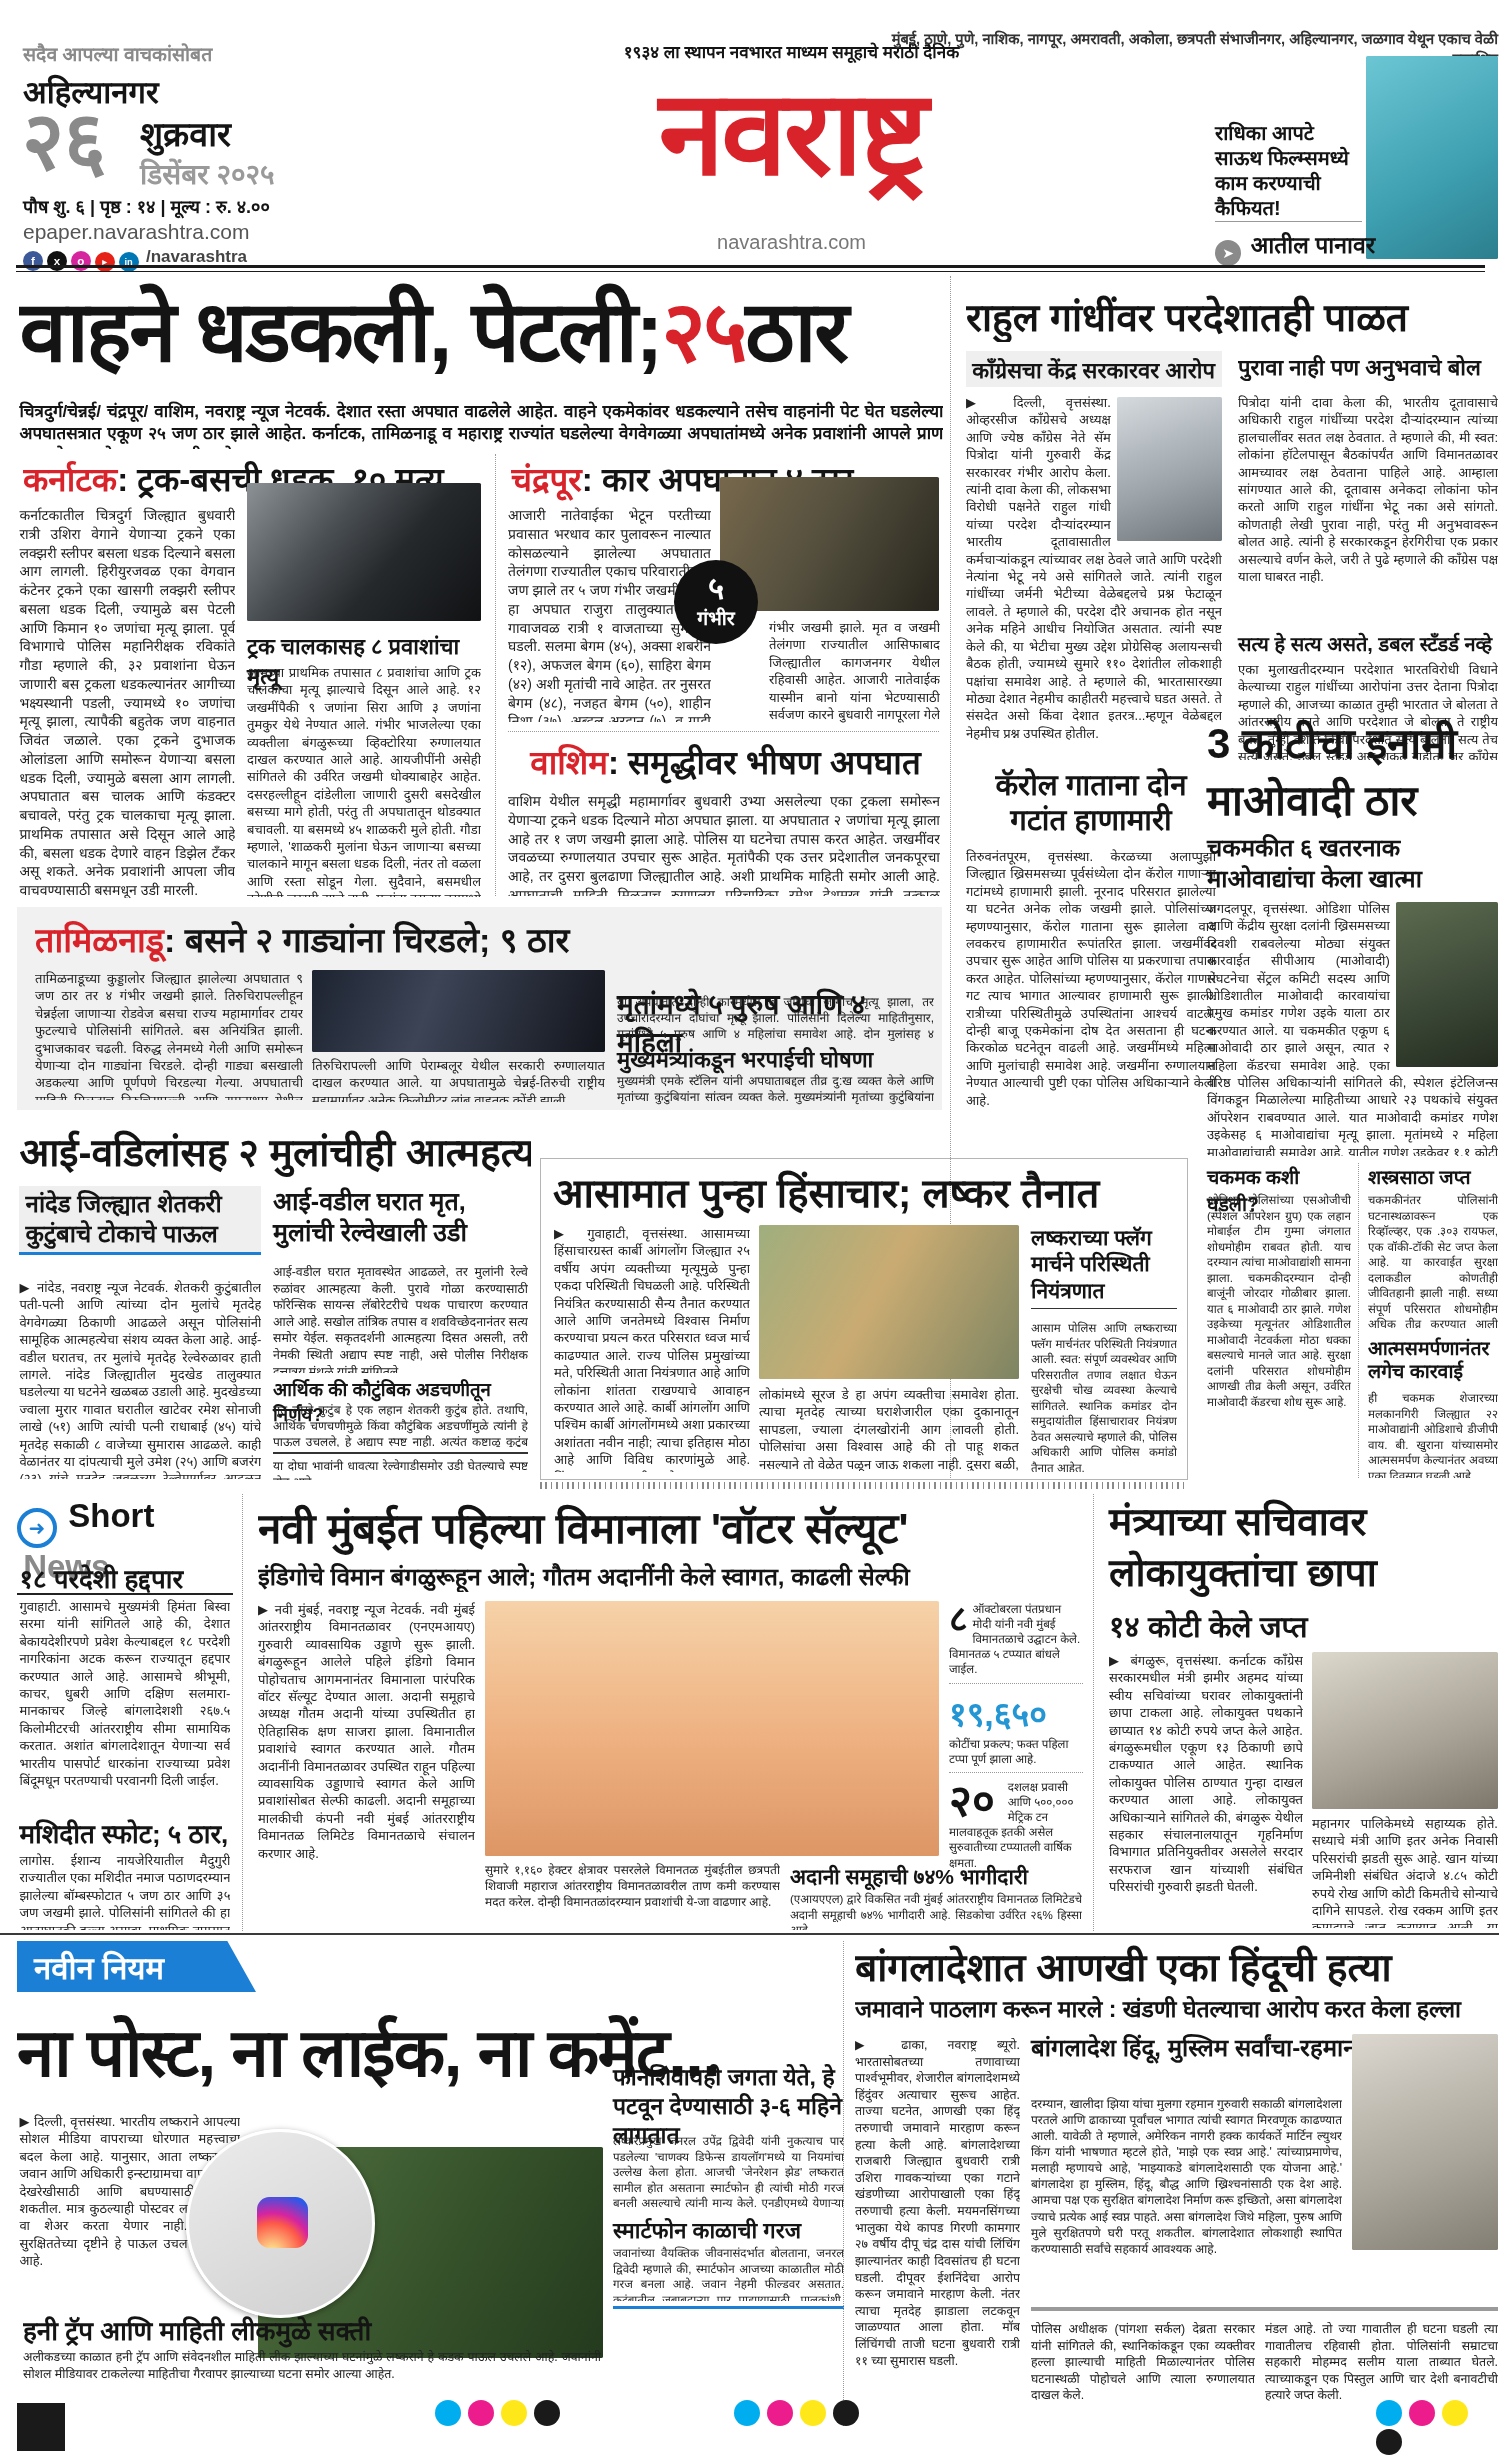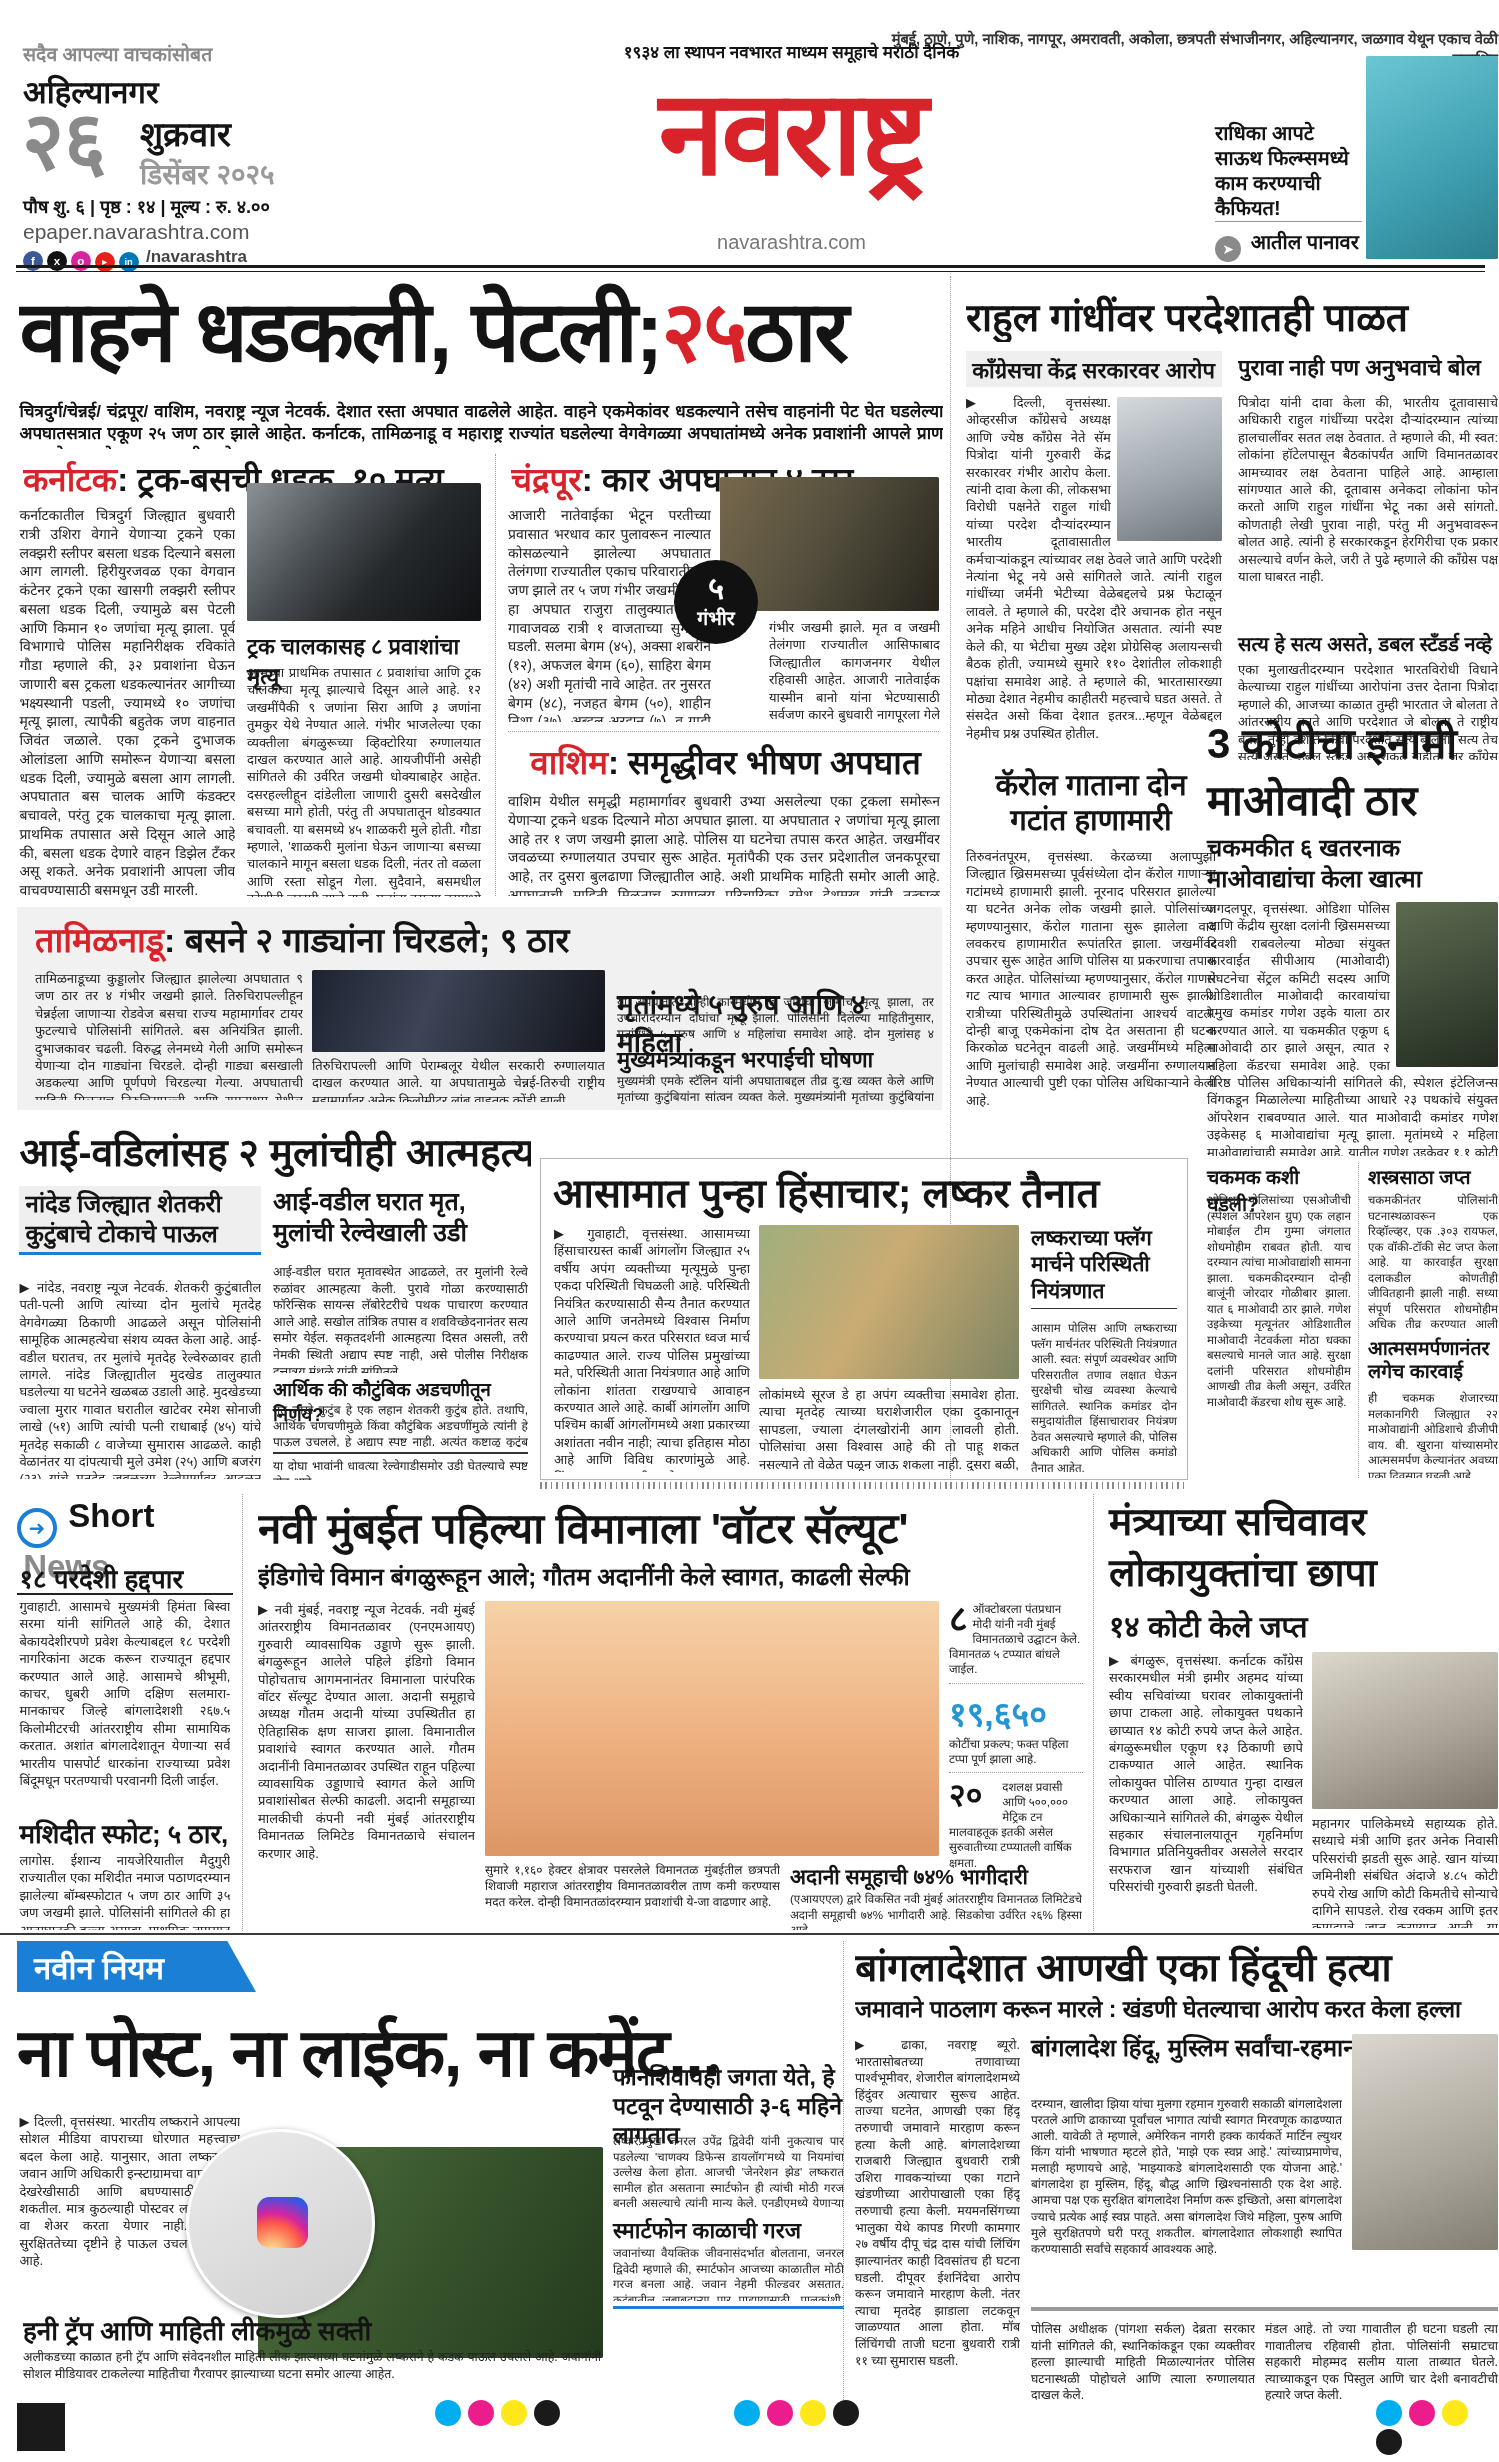--- a/index.html
+++ b/index.html
@@ -58,21 +58,21 @@
   <div class="abs" style="left:512px;top:231px;width:559px;text-align:center;font-size:20px;color:#777;">navarashtra.com</div>
 
   <div class="abs" style="left:889px;top:28px;width:609px;font-size:14.7px;font-weight:600;text-align:right;color:#333;">मुंबई, ठाणे, पुणे, नाशिक, नागपूर, अमरावती, अकोला, छत्रपती संभाजीनगर, अहिल्यानगर, जळगाव येथून एकाच वेळी प्रकाशित</div>
 
   <div class="abs" style="left:1215px;top:56px;width:283px;height:203px;">
     <div class="abs photo ph-radhika" style="right:0;top:0;width:132px;height:203px;"></div>
     <div class="abs hd" style="left:0;top:65px;width:147px;font-size:20px;line-height:1.25;">राधिका आपटे साऊथ फिल्म्समध्ये काम करण्याची कैफियत!</div>
     <div class="abs" style="left:0;top:165px;width:147px;border-top:1.6px solid #999;"></div>
     <div class="abs" style="left:0;top:172px;">
       <span style="display:inline-flex;width:26px;height:26px;border-radius:50%;background:#8a8a8a;color:#fff;align-items:center;justify-content:center;font-size:14px;">➤</span>
-      <span class="hd" style="font-size:20px;vertical-align:4.7px;margin-left:6.2px;">आतील पानावर</span>
+      <span class="hd" style="font-size:23px;vertical-align:4.7px;margin-left:6.2px;">आतील पानावर</span>
     </div>
   </div>
 
   <div class="abs rule-double" style="left:15.5px;top:265px;width:1469px;"></div>
 
   <div class="abs nowrap" style="left:19.4px;top:279px;width:924px;font-size:85px;font-weight:800;line-height:1.25;letter-spacing:-2.3px;">
     <span>वाहने धडकली, पेटली;</span><span class="red">२५</span><span>ठार</span>
   </div>
   <div class="abs jt" style="left:19.4px;top:401px;width:924px;height:48px;font-size:17px;font-weight:700;line-height:1.3;overflow:hidden;">चित्रदुर्ग/चेन्नई/ चंद्रपूर/ वाशिम, नवराष्ट्र न्यूज नेटवर्क. देशात रस्ता अपघात वाढलेले आहेत. वाहने एकमेकांवर धडकल्याने तसेच वाहनांनी पेट घेत घडलेल्या अपघातसत्रात एकूण २५ जण ठार झाले आहेत. कर्नाटक, तामिळनाडू व महाराष्ट्र राज्यांत घडलेल्या वेगवेगळ्या अपघातांमध्ये अनेक प्रवाशांनी आपले प्राण गमावले तर अनेक जण जखमी आहेत.</div>
 
@@ -187,21 +187,21 @@
   <div class="abs" style="left:949px;top:1601px;width:134px;">
     <div style="overflow:hidden;border-bottom:1.6px dotted #999;padding-bottom:6.2px;">
       <span style="float:left;font-size:36px;font-weight:800;line-height:1;margin-right:4.7px;">८</span>
       <span style="font-size:11.6px;line-height:1.3;color:#222;">ऑक्टोबरला पंतप्रधान मोदी यांनी नवी मुंबई विमानतळाचे उद्घाटन केले. विमानतळ ५ टप्प्यात बांधले जाईल.</span>
     </div>
     <div style="border-bottom:1.6px dotted #999;padding:6.2px 0;">
       <div style="font-size:34px;font-weight:800;color:var(--numblue);">१९,६५०</div>
       <div style="font-size:11.6px;line-height:1.3;color:#222;">कोटींचा प्रकल्प; फक्त पहिला टप्पा पूर्ण झाला आहे.</div>
     </div>
     <div style="overflow:hidden;padding-top:6.2px;">
-      <span style="float:left;font-size:32px;font-weight:800;line-height:1;margin-right:20px;">२०</span>
+      <span style="float:left;font-size:44px;font-weight:800;line-height:1;margin-right:13px;">२०</span>
       <span style="font-size:11.6px;line-height:1.3;color:#222;">दशलक्ष प्रवासी आणि ५००,००० मेट्रिक टन मालवाहतूक इतकी असेल सुरुवातीच्या टप्प्यातली वार्षिक क्षमता.</span>
     </div>
   </div>
 
   <div class="abs dot-v" style="left:1093px;top:1494px;height:437px;"></div>
 
   <div class="abs" style="left:1109px;top:1497px;width:390px;font-size:39px;font-weight:800;line-height:1.3;">मंत्र्याच्या सचिवावर लोकायुक्तांचा छापा</div>
   <div class="abs hd" style="left:1109px;top:1605px;width:390px;font-size:29.5px;">१४ कोटी केले जप्त</div>
   <div class="abs bd jt" style="left:1109px;top:1652px;width:194px;height:276px;font-size:13px;">▶ बंगळुरू, वृत्तसंस्था. कर्नाटक काँग्रेस सरकारमधील मंत्री झमीर अहमद यांच्या स्वीय सचिवांच्या घरावर लोकायुक्तांनी छापा टाकला आहे. लोकायुक्त पथकाने छाप्यात १४ कोटी रुपये जप्त केले आहेत. बंगळुरूमधील एकूण १३ ठिकाणी छापे टाकण्यात आले आहेत. स्थानिक लोकायुक्त पोलिस ठाण्यात गुन्हा दाखल करण्यात आला आहे. लोकायुक्त अधिकाऱ्याने सांगितले की, बंगळुरू येथील सहकार संचालनालयातून गृहनिर्माण विभागात प्रतिनियुक्तीवर असलेले सरदार सरफराज खान यांच्याशी संबंधित परिसरांची गुरुवारी झडती घेतली.</div>
   <div class="abs photo ph-minister" style="left:1312px;top:1652px;width:186px;height:157px;"></div>

